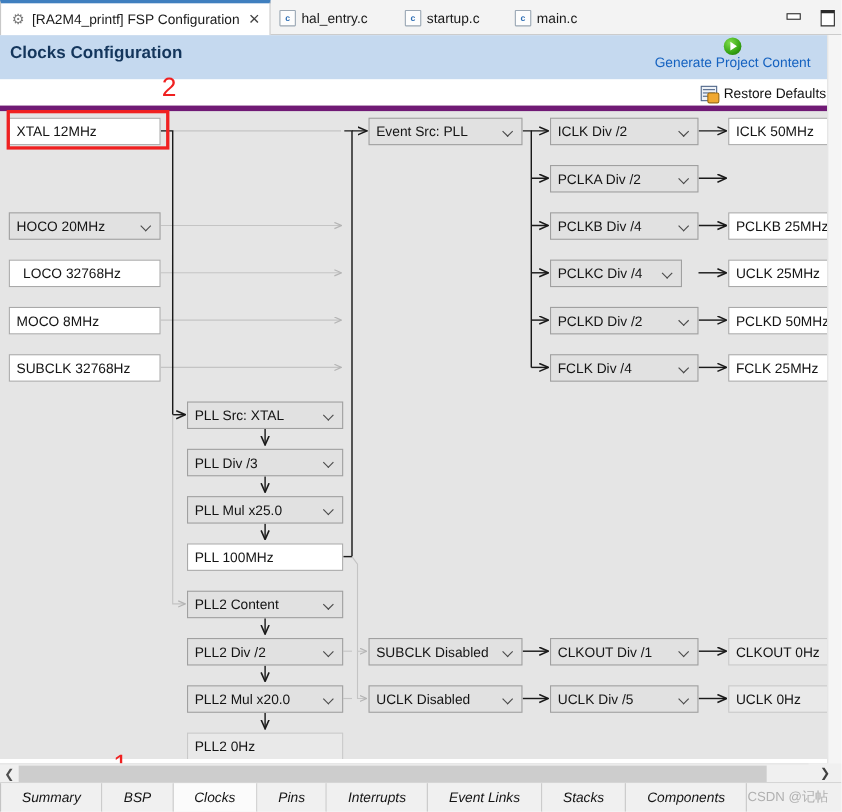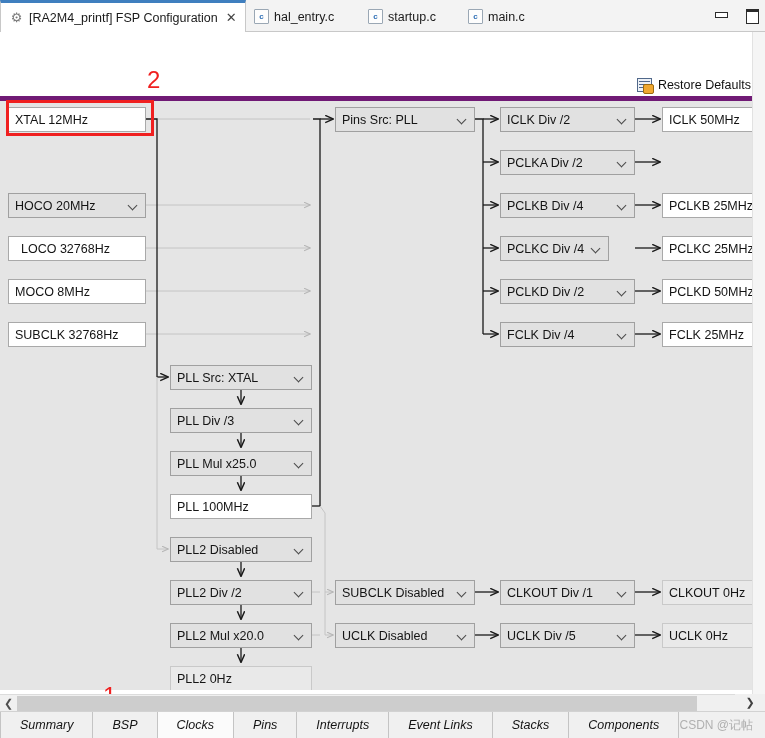--- a/index.html
+++ b/index.html
@@ -237,20 +237,27 @@
       <span class="tabicon c-ic">c</span>
       <span>main.c</span>
     </div>
 
     <div class="wincontrols">
       <div class="wc wc-min"></div>
       <div class="wc wc-max"></div>
     </div>
   </div>
 
+  <div class="header">
+    <div class="header-title">Clocks Configuration</div>
+    <div class="gpc-wrap">
+      <div class="gpc-icon"></div>
+      <div class="gpc-label">Generate Project Content</div>
+    </div>
+  </div>
 
   <div class="restore-row">
     <div class="restore-icon"></div>
     <div class="restore-label">Restore Defaults</div>
   </div>
 
   <div class="canvas">
     <div class="canvas-inner" id="canvas-inner">
 
       <svg class="wires" viewBox="0 0 752 594">
@@ -348,70 +355,70 @@
           <span class="chev"></span>
         </div>
         <div class="node combo" style="left: 170px; top: 350px; width: 142px;">
           <span>PLL Mul x25.0</span>
           <span class="chev"></span>
         </div>
         <div class="node readonly" style="left: 170px; top: 393px; width: 142px;">
           <span>PLL 100MHz</span>
         </div>
         <div class="node combo" style="left: 170px; top: 436px; width: 142px;">
-          <span>PLL2 Disabled</span>
+          <span>PLL2 Content</span>
           <span class="chev"></span>
         </div>
         <div class="node combo" style="left: 170px; top: 479px; width: 142px;">
           <span>PLL2 Div /2</span>
           <span class="chev"></span>
         </div>
         <div class="node combo" style="left: 170px; top: 522px; width: 142px;">
           <span>PLL2 Mul x20.0</span>
           <span class="chev"></span>
         </div>
         <div class="node" style="background: rgb(233, 233, 233); border-color: rgb(201, 201, 201); left: 170px; top: 565px; width: 142px;">
           <span>PLL2 0Hz</span>
         </div>
         <div class="node combo" style="left: 335px; top: 6px; width: 140px;">
-          <span>Pins Src: PLL</span>
+          <span>Event Src: PLL</span>
           <span class="chev"></span>
         </div>
         <div class="node combo" style="left: 500px; top: 6px; width: 135px;">
           <span>ICLK Div /2</span>
           <span class="chev"></span>
         </div>
         <div class="node combo" style="left: 500px; top: 49px; width: 135px;">
           <span>PCLKA Div /2</span>
           <span class="chev"></span>
         </div>
         <div class="node combo" style="left: 500px; top: 92px; width: 135px;">
           <span>PCLKB Div /4</span>
           <span class="chev"></span>
         </div>
-        <div class="node combo" style="left: 500px; top: 135px; width: 109px;">
+        <div class="node combo" style="left: 500px; top: 135px; width: 120px;">
           <span>PCLKC Div /4</span>
           <span class="chev"></span>
         </div>
         <div class="node combo" style="left: 500px; top: 178px; width: 135px;">
           <span>PCLKD Div /2</span>
           <span class="chev"></span>
         </div>
         <div class="node combo" style="left: 500px; top: 221px; width: 135px;">
           <span>FCLK Div /4</span>
           <span class="chev"></span>
         </div>
         <div class="node readonly" style="left: 662px; top: 6px; width: 95px;">
           <span>ICLK 50MHz</span>
         </div>
         <div class="node readonly" style="left: 662px; top: 92px; width: 95px;">
           <span>PCLKB 25MHz</span>
         </div>
         <div class="node readonly" style="left: 662px; top: 135px; width: 95px;">
-          <span>PCLKC 25MHz</span>
+          <span>UCLK 25MHz</span>
         </div>
         <div class="node readonly" style="left: 662px; top: 178px; width: 95px;">
           <span>PCLKD 50MHz</span>
         </div>
         <div class="node readonly" style="left: 662px; top: 221px; width: 95px;">
           <span>FCLK 25MHz</span>
         </div>
         <div class="node combo" style="left: 335px; top: 479px; width: 140px;">
           <span>SUBCLK Disabled</span>
           <span class="chev"></span>

